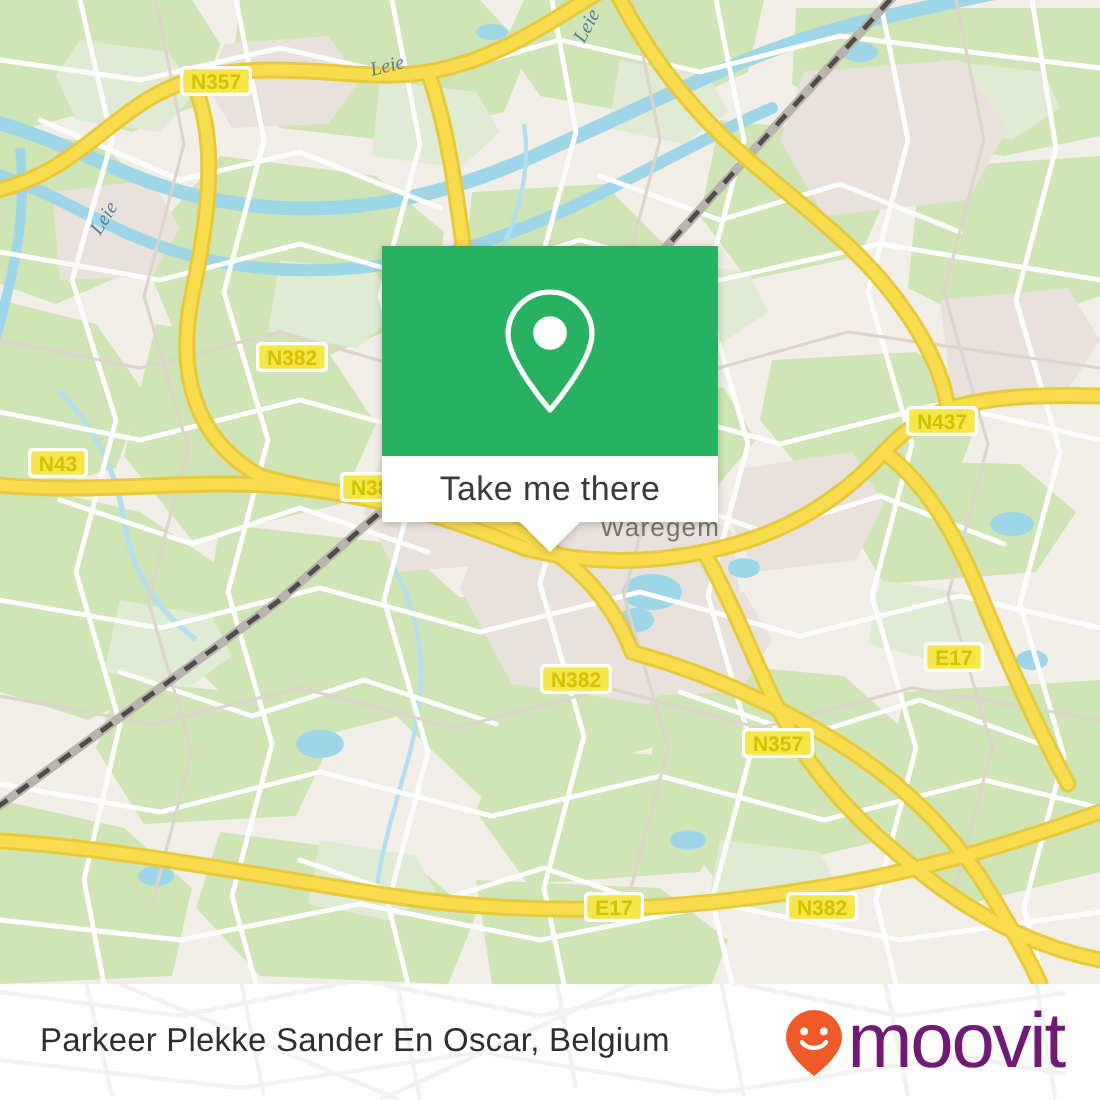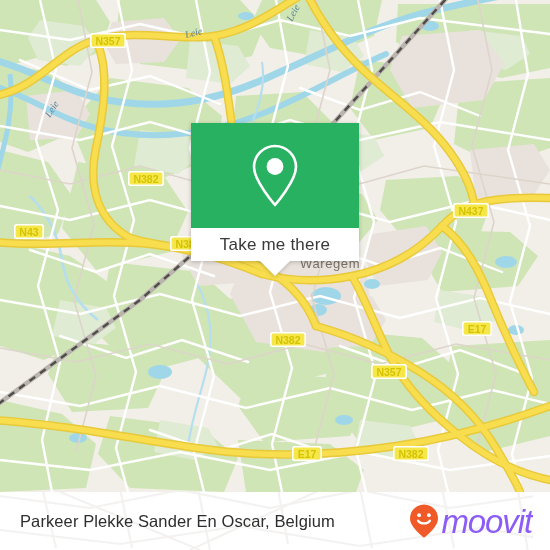--- a/index.html
+++ b/index.html
@@ -65,22 +65,22 @@
   }
   #place-name{
     position:absolute;left:20px;top:50%;transform:translateY(-50%);
     font-size:16.5px;color:#2e2e2e;letter-spacing:.1px;white-space:nowrap;
   }
   #brand{
     position:absolute;right:18px;top:50%;transform:translateY(-50%);
     display:flex;align-items:center;gap:1px;
   }
   #brand .word{
-    font-size:33px;color:#8b5cf6;letter-spacing:-1.1px;
-    font-weight:400;line-height:1;font-style:italic;
+    font-size:39px;color:#701a75;letter-spacing:-1.1px;
+    font-weight:400;line-height:1;
   }
 </style>
 </head>
 <body>
 
 <div id="app">
 
   <div id="map">
     <svg width="550" height="492" viewBox="0 0 550 492">
       <defs>

